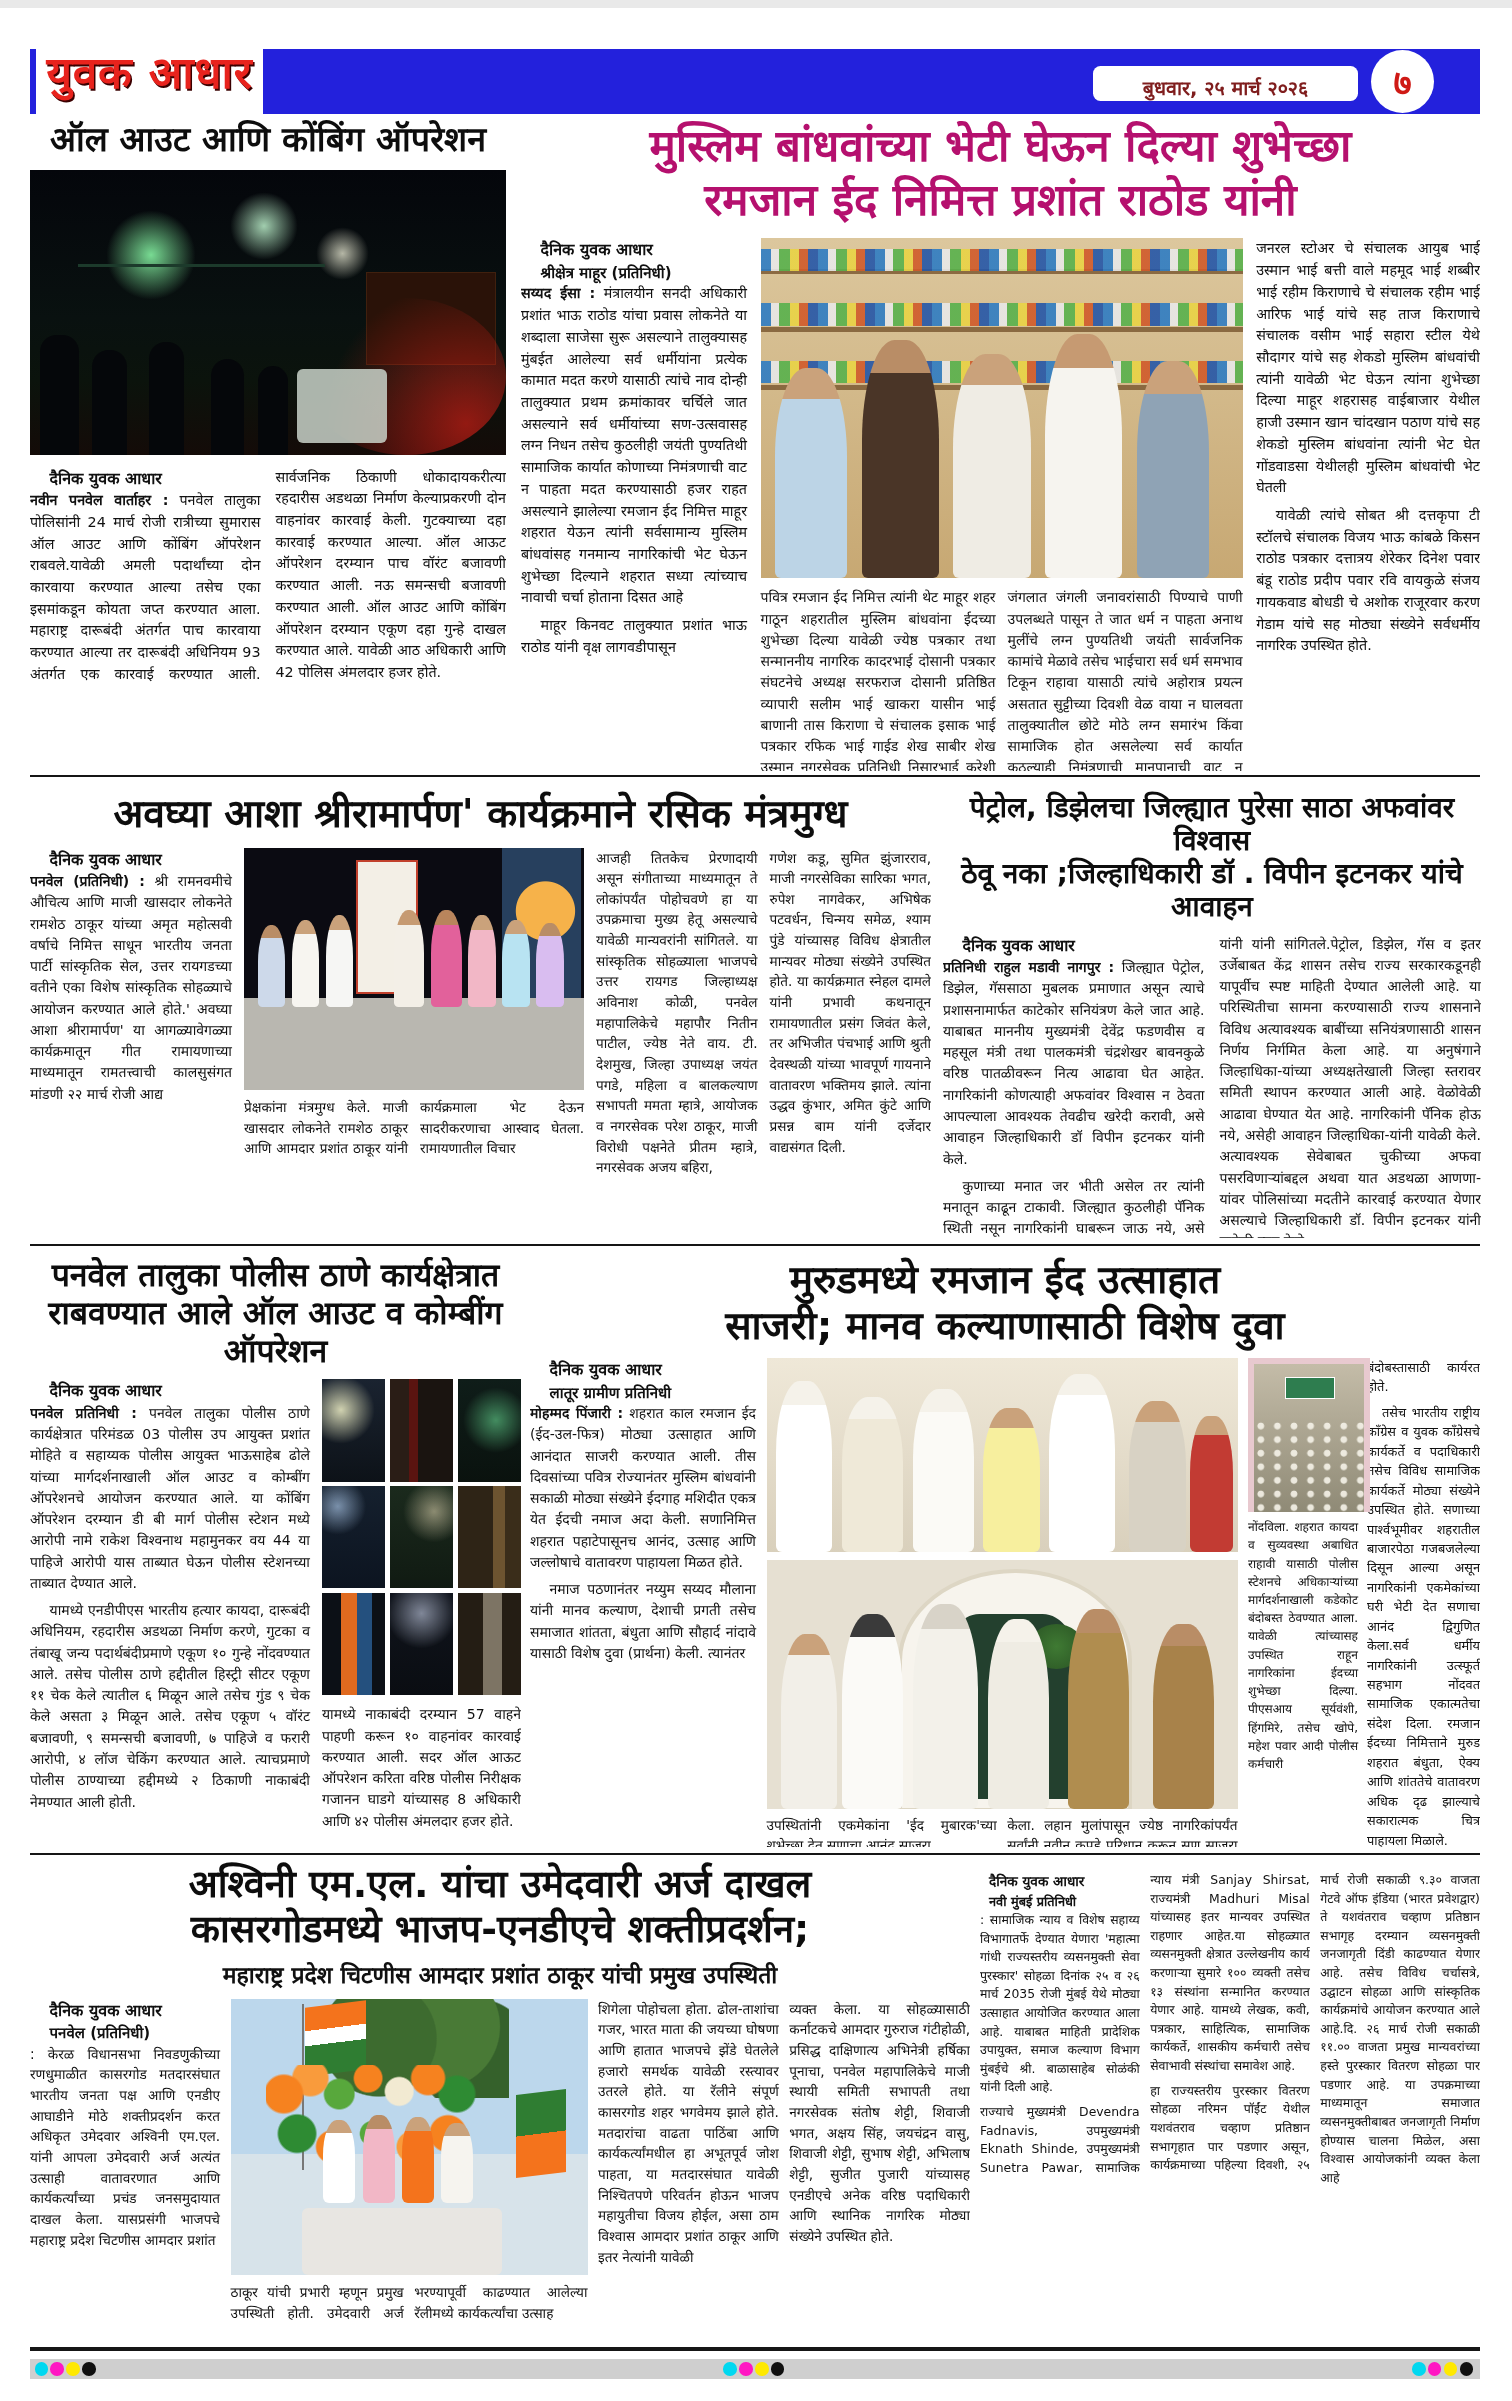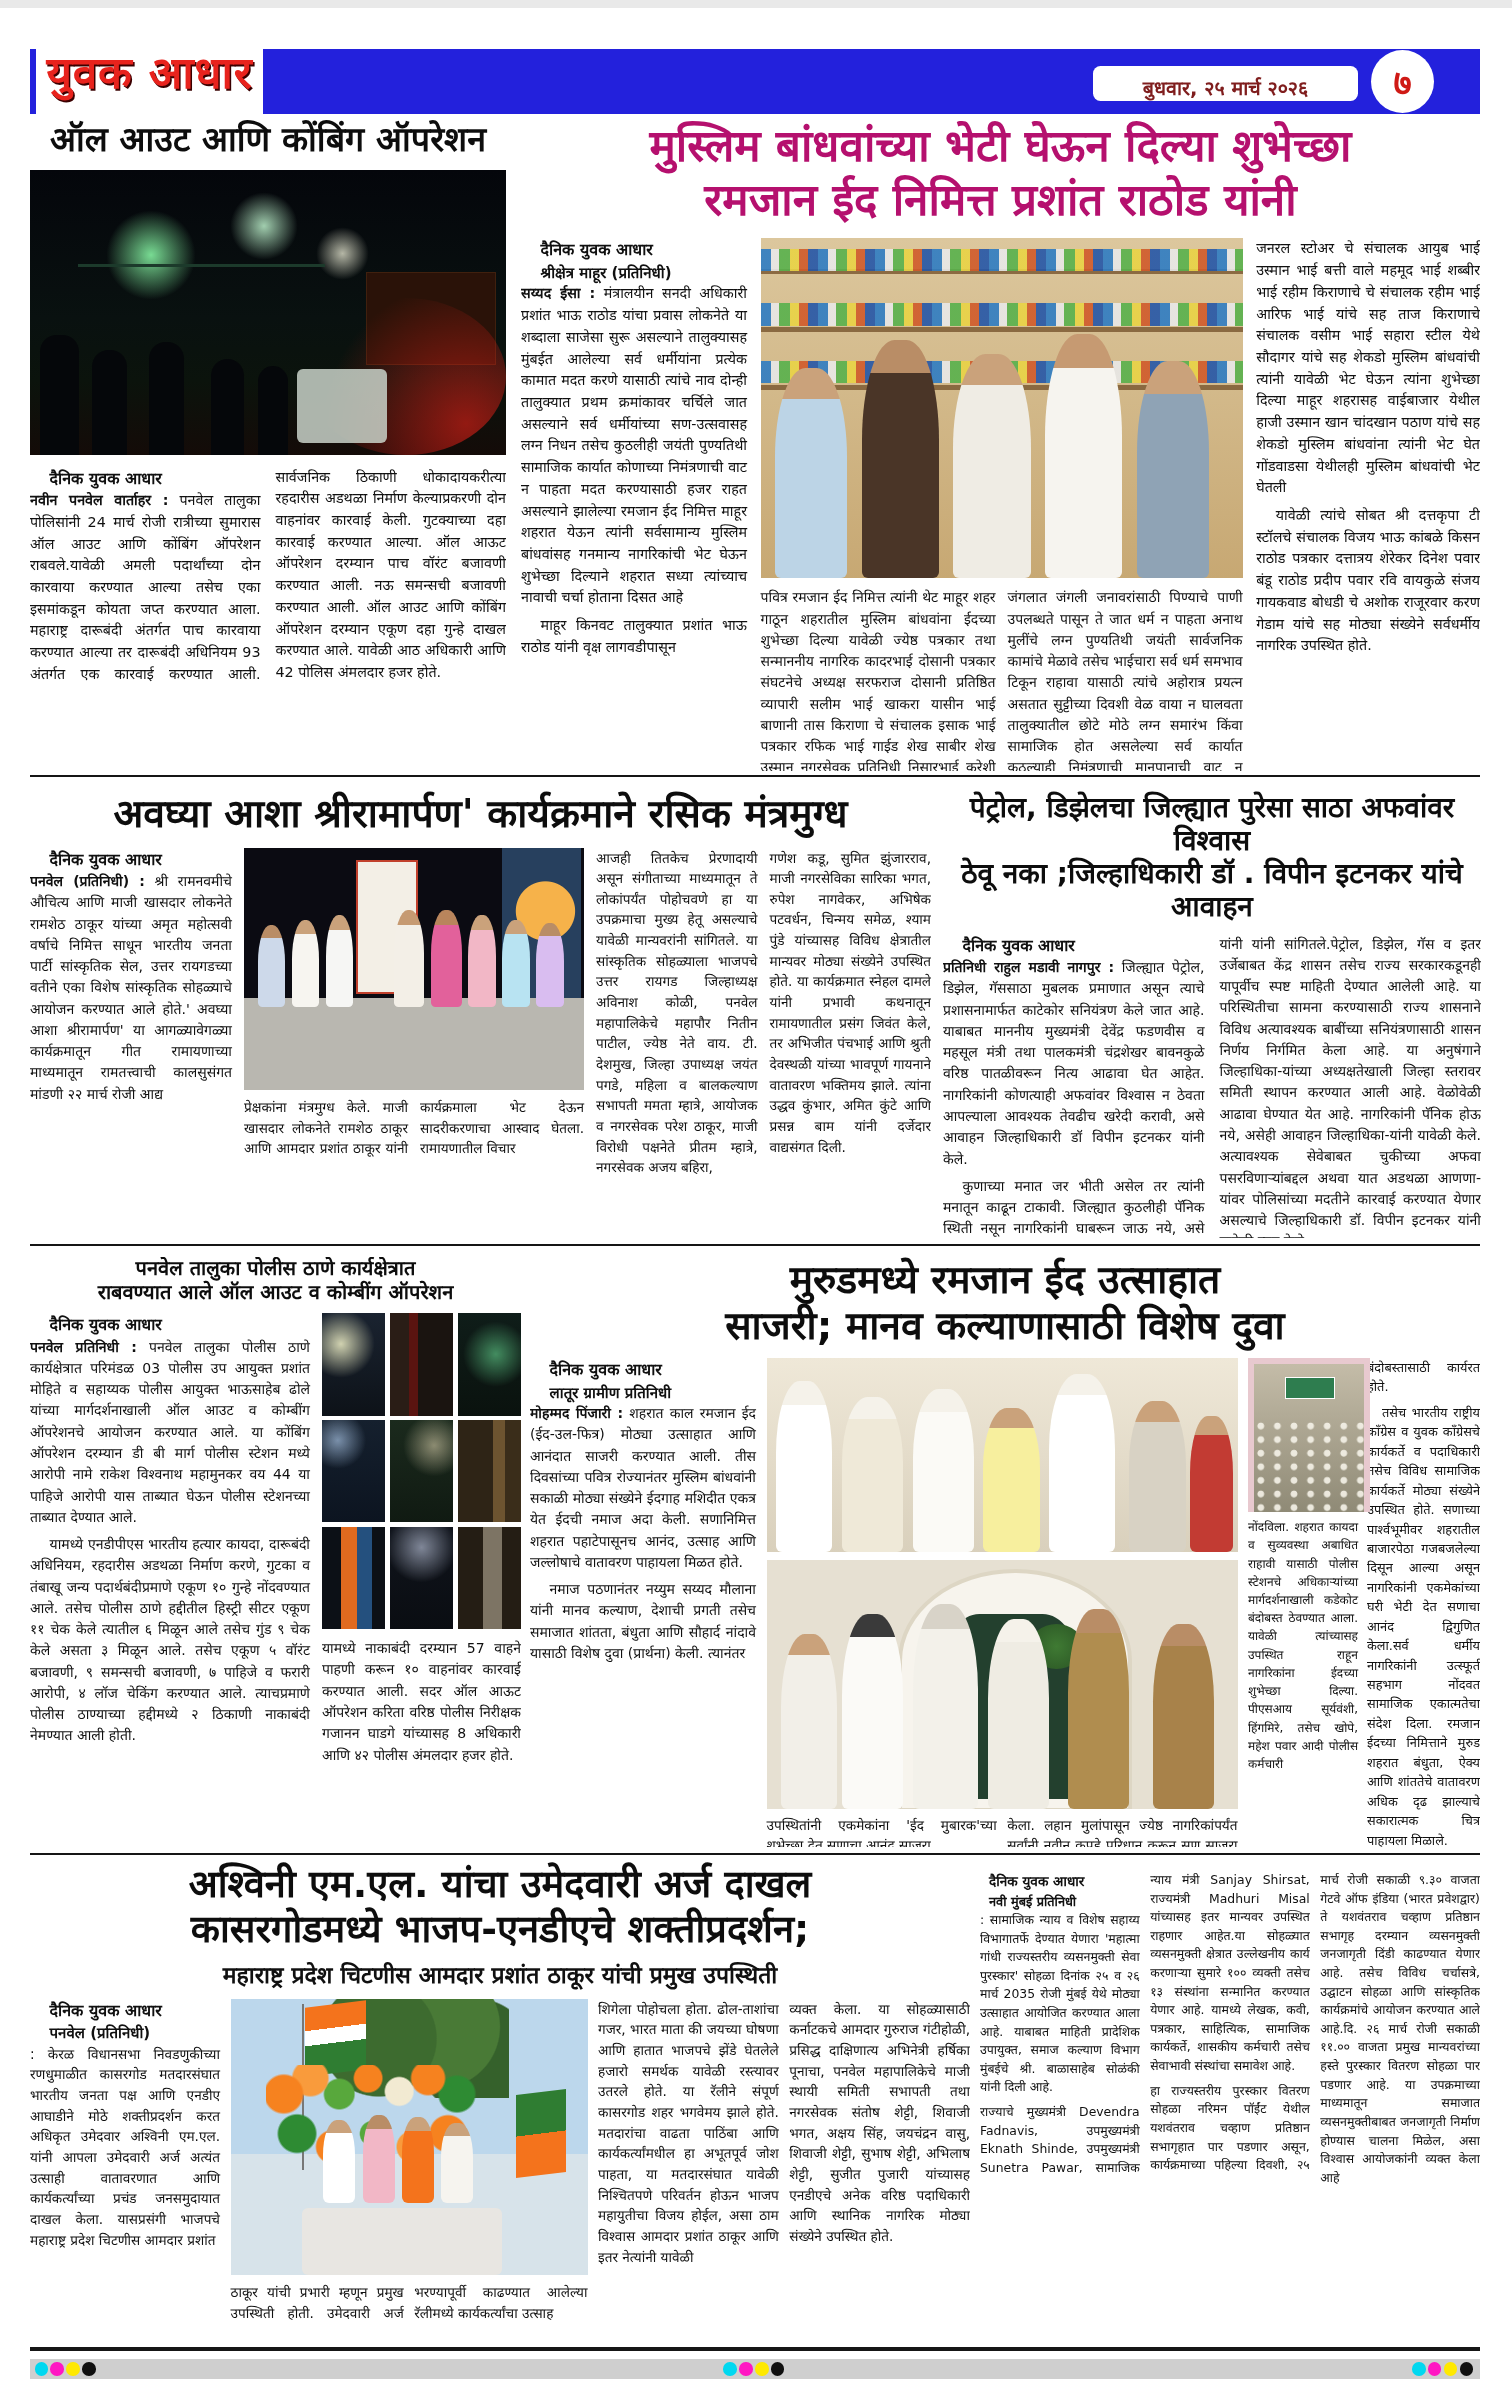--- a/index.html
+++ b/index.html
@@ -216,21 +216,21 @@
     </div>
     <div class="cols2" style="margin-top:10.5px;">
       <p class="paper">दैनिक युवक आधार</p>
       <p class="bd" style="font-size:14px;"><b>प्रतिनिधी राहुल मडावी नागपुर :</b> <span>जिल्ह्यात पेट्रोल, डिझेल, गॅससाठा मुबलक प्रमाणात असून त्याचे प्रशासनामार्फत काटेकोर सनियंत्रण केले जात आहे. याबाबत माननीय मुख्यमंत्री देवेंद्र फडणवीस व महसूल मंत्री तथा पालकमंत्री चंद्रशेखर बावनकुळे वरिष्ठ पातळीवरून नित्य आढावा घेत आहेत. नागरिकांनी कोणत्याही अफवांवर विश्वास न ठेवता आपल्याला आवश्यक तेवढीच खरेदी करावी, असे आवाहन जिल्हाधिकारी डॉ विपीन इटनकर यांनी केले.</span></p>
       <p class="bd" style="font-size:14px;text-indent:19.6px;">कुणाच्या मनात जर भीती असेल तर त्यांनी मनातून काढून टाकावी. जिल्ह्यात कुठलीही पॅनिक स्थिती नसून नागरिकांनी घाबरून जाऊ नये, असे जिल्हाधिकारी डॉ. विपीन इटनकर</p>
       <p class="bd" style="font-size:14px;">यांनी यांनी सांगितले.पेट्रोल, डिझेल, गॅस व इतर उर्जेबाबत केंद्र शासन तसेच राज्य सरकारकडूनही यापूर्वीच स्पष्ट माहिती देण्यात आलेली आहे. या परिस्थितीचा सामना करण्यासाठी राज्य शासनाने विविध अत्यावश्यक बाबींच्या सनियंत्रणासाठी शासन निर्णय निर्गमित केला आहे. या अनुषंगाने जिल्हाधिका-यांच्या अध्यक्षतेखाली जिल्हा स्तरावर समिती स्थापन करण्यात आली आहे. वेळोवेळी आढावा घेण्यात येत आहे. नागरिकांनी पॅनिक होऊ नये, असेही आवाहन जिल्हाधिका-यांनी यावेळी केले. अत्यावश्यक सेवेबाबत चुकीच्या अफवा पसरविणाऱ्यांबद्दल अथवा यात अडथळा आणणा-यांवर पोलिसांच्या मदतीने कारवाई करण्यात येणार असल्याचे जिल्हाधिकारी डॉ. विपीन इटनकर यांनी यावेळी स्पष्ट केले.</p>
     </div>
   </section>
 
   <section class="article" style="left:30px;top:1249px;width:491px;height:590px;">
-    <div class="hl" style="font-size:20px;">
+    <div class="hl" style="font-size:32px;">
       <div>पनवेल तालुका पोलीस ठाणे कार्यक्षेत्रात</div>
       <div>राबवण्यात आले ऑल आउट व कोम्बींग ऑपरेशन</div>
     </div>
     <div class="grid" style="grid-template-columns:280px 1fr;gap:12px;margin-top:9px;">
       <div>
         <p class="paper">दैनिक युवक आधार</p>
         <p class="bd" style="font-size:14px;"><b>पनवेल प्रतिनिधी :</b> <span>पनवेल तालुका पोलीस ठाणे कार्यक्षेत्रात परिमंडळ 03 पोलीस उप आयुक्त प्रशांत मोहिते व सहाय्यक पोलीस आयुक्त भाऊसाहेब ढोले यांच्या मार्गदर्शनाखाली ऑल आउट व कोम्बींग ऑपरेशनचे आयोजन करण्यात आले. या कोंबिंग ऑपरेशन दरम्यान डी बी मार्ग पोलीस स्टेशन मध्ये आरोपी नामे राकेश विश्वनाथ महामुनकर वय 44 या पाहिजे आरोपी यास ताब्यात घेऊन पोलीस स्टेशनच्या ताब्यात देण्यात आले.</span></p>
         <p class="bd" style="font-size:14px;text-indent:19.6px;">यामध्ये एनडीपीएस भारतीय हत्यार कायदा, दारूबंदी अधिनियम, रहदारीस अडथळा निर्माण करणे, गुटका व तंबाखू जन्य पदार्थबंदीप्रमाणे एकूण १० गुन्हे नोंदवण्यात आले. तसेच पोलीस ठाणे हद्दीतील हिस्ट्री सीटर एकूण ११ चेक केले त्यातील ६ मिळून आले तसेच गुंड ९ चेक केले असता ३ मिळून आले. तसेच एकूण ५ वॉरंट बजावणी, ९ समन्सची बजावणी, ७ पाहिजे व फरारी आरोपी, ४ लॉज चेकिंग करण्यात आले. त्याचप्रमाणे पोलीस ठाण्याच्या हद्दीमध्ये २ ठिकाणी नाकाबंदी नेमण्यात आली होती.</p>
       </div>
       <div>

